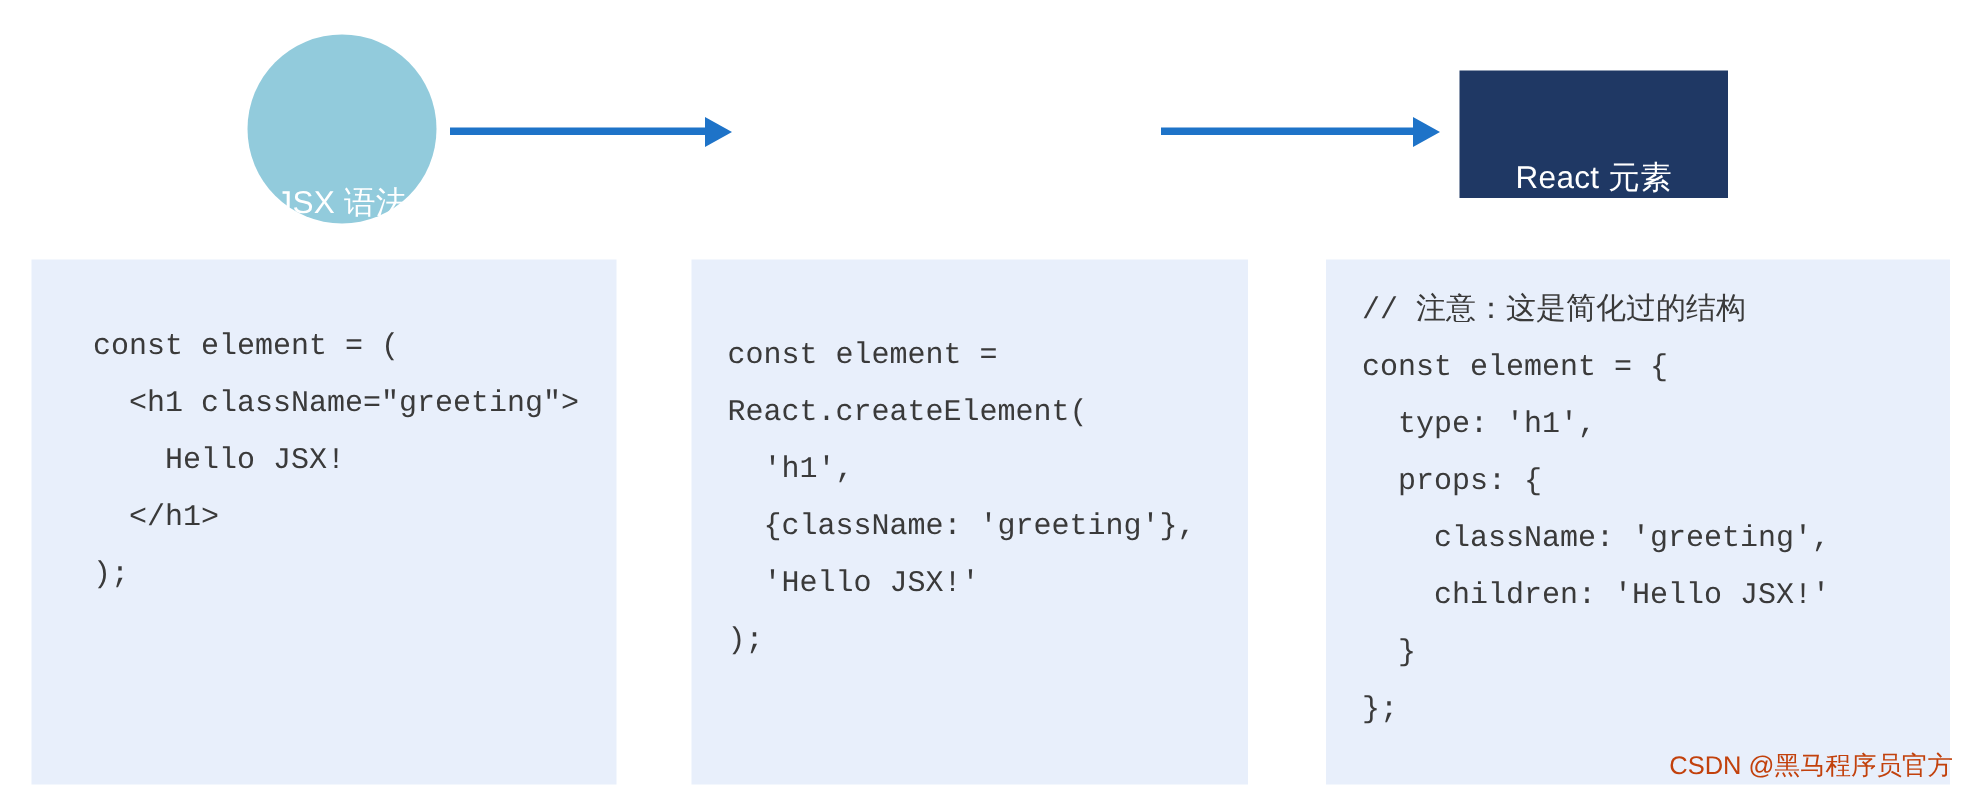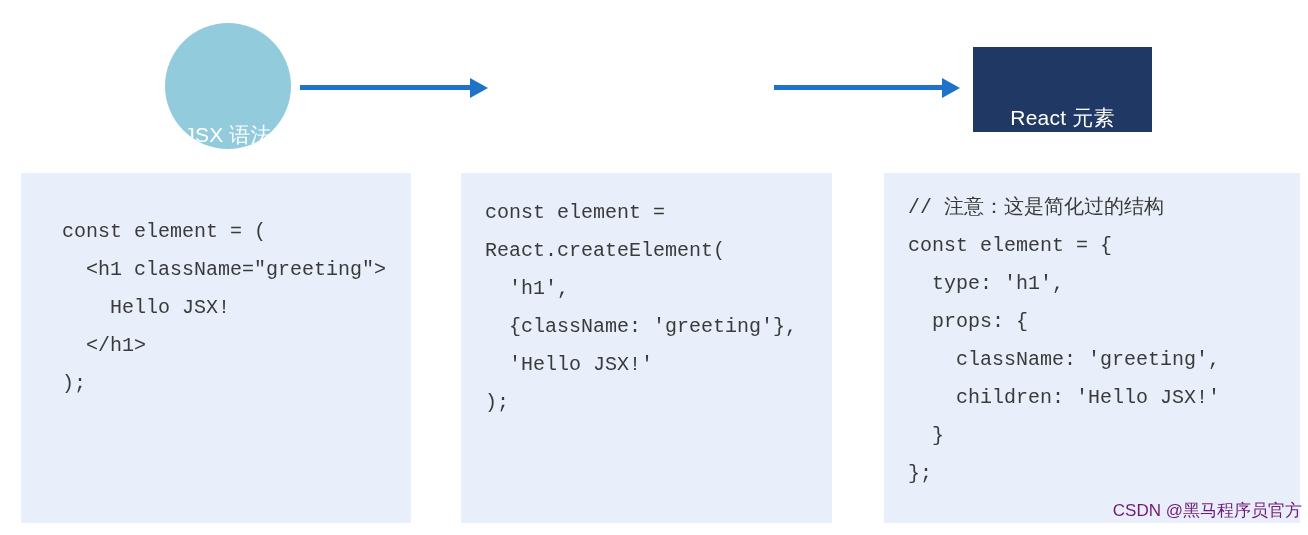--- a/index.html
+++ b/index.html
@@ -69,30 +69,30 @@
     background: #E8EFFB;
     color: #3A3A3A;
     font-family: "Liberation Mono", "DejaVu Sans Mono", monospace;
     font-size: 20px;
     line-height: 38px;
     padding: 40px 16px 0 24px;
     overflow: hidden;
     white-space: pre;
   }
   .panel-1 { left: 21px;  width: 390px; padding-top: 40px; padding-left: 41px; }
-  .panel-2 { left: 461px; width: 371px; padding-top: 21px; }
+  .panel-2 { left: 461px; width: 371px; padding-top: 46px; }
   .panel-3 { left: 884px; width: 416px; padding-top: 16px; }
 
   
   .watermark {
     position: absolute;
     top: 499px;
     right: 6px;
     font-size: 17px;
-    color: #701a75;
+    color: #c2410c;
     font-family: "Liberation Sans", sans-serif;
   }
 </style>
 </head>
 <body>
 
 <div class="canvas">
 
   <div class="node node-circle">
     <span>JSX 语法</span>

